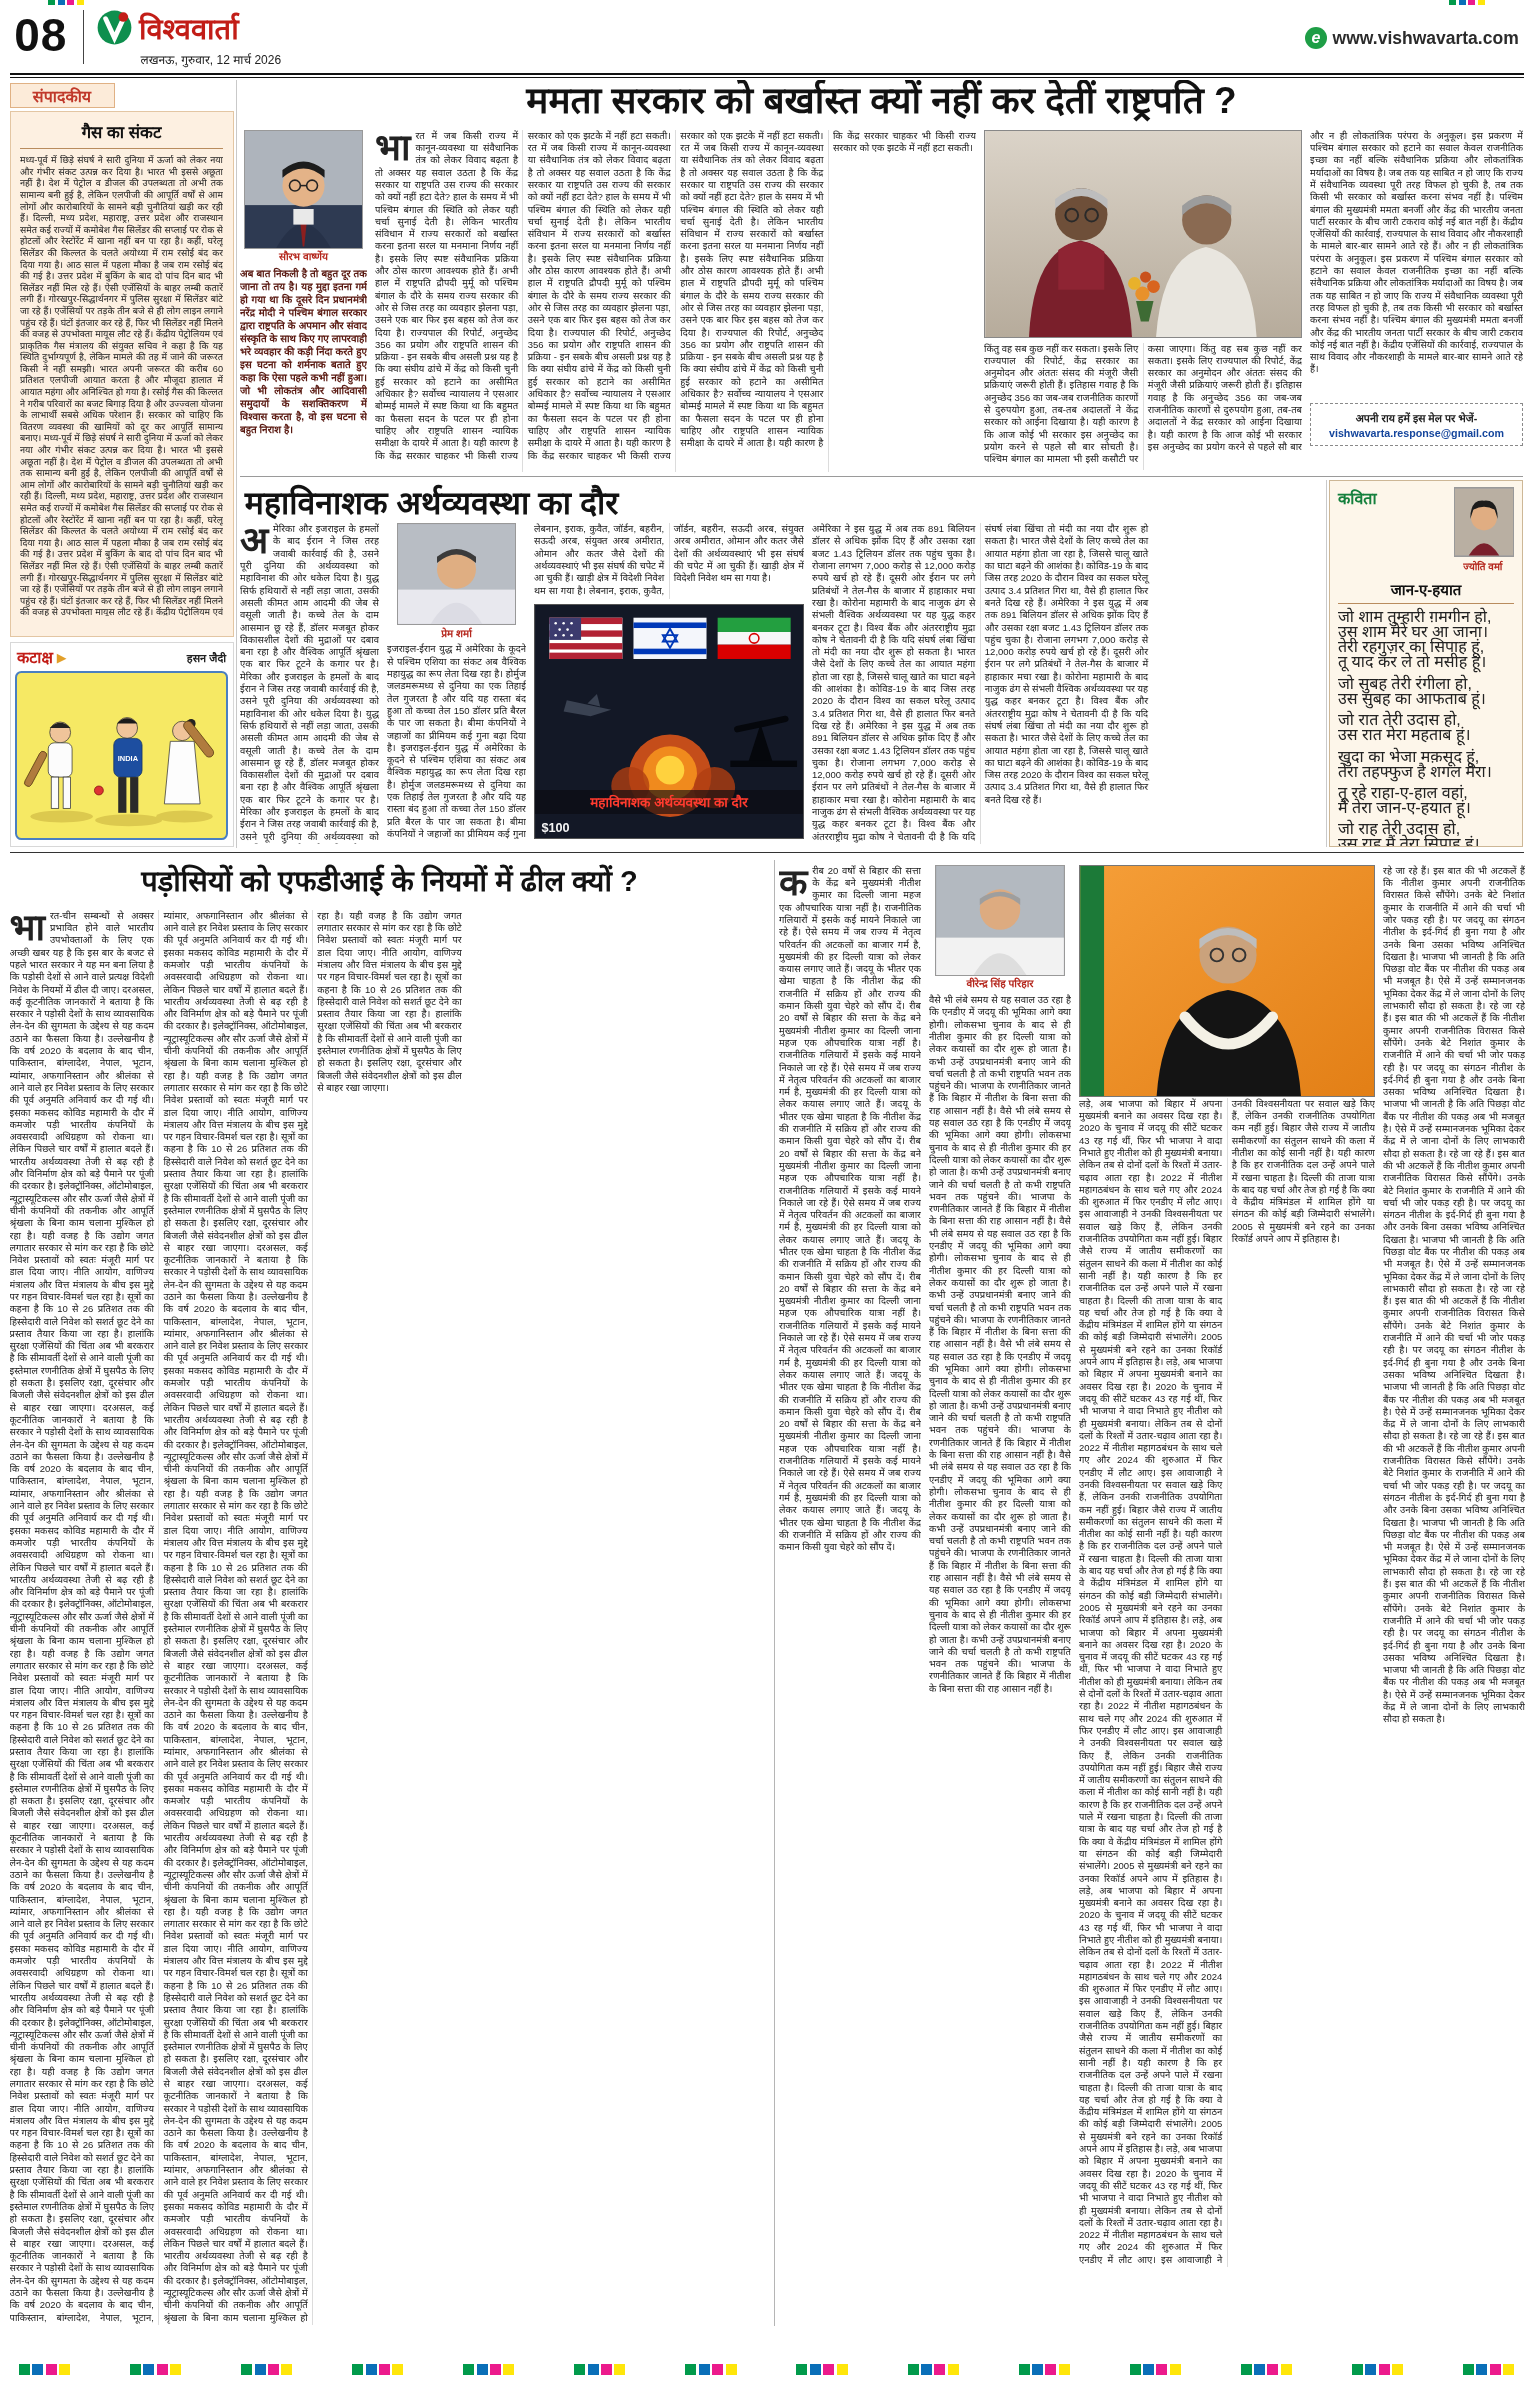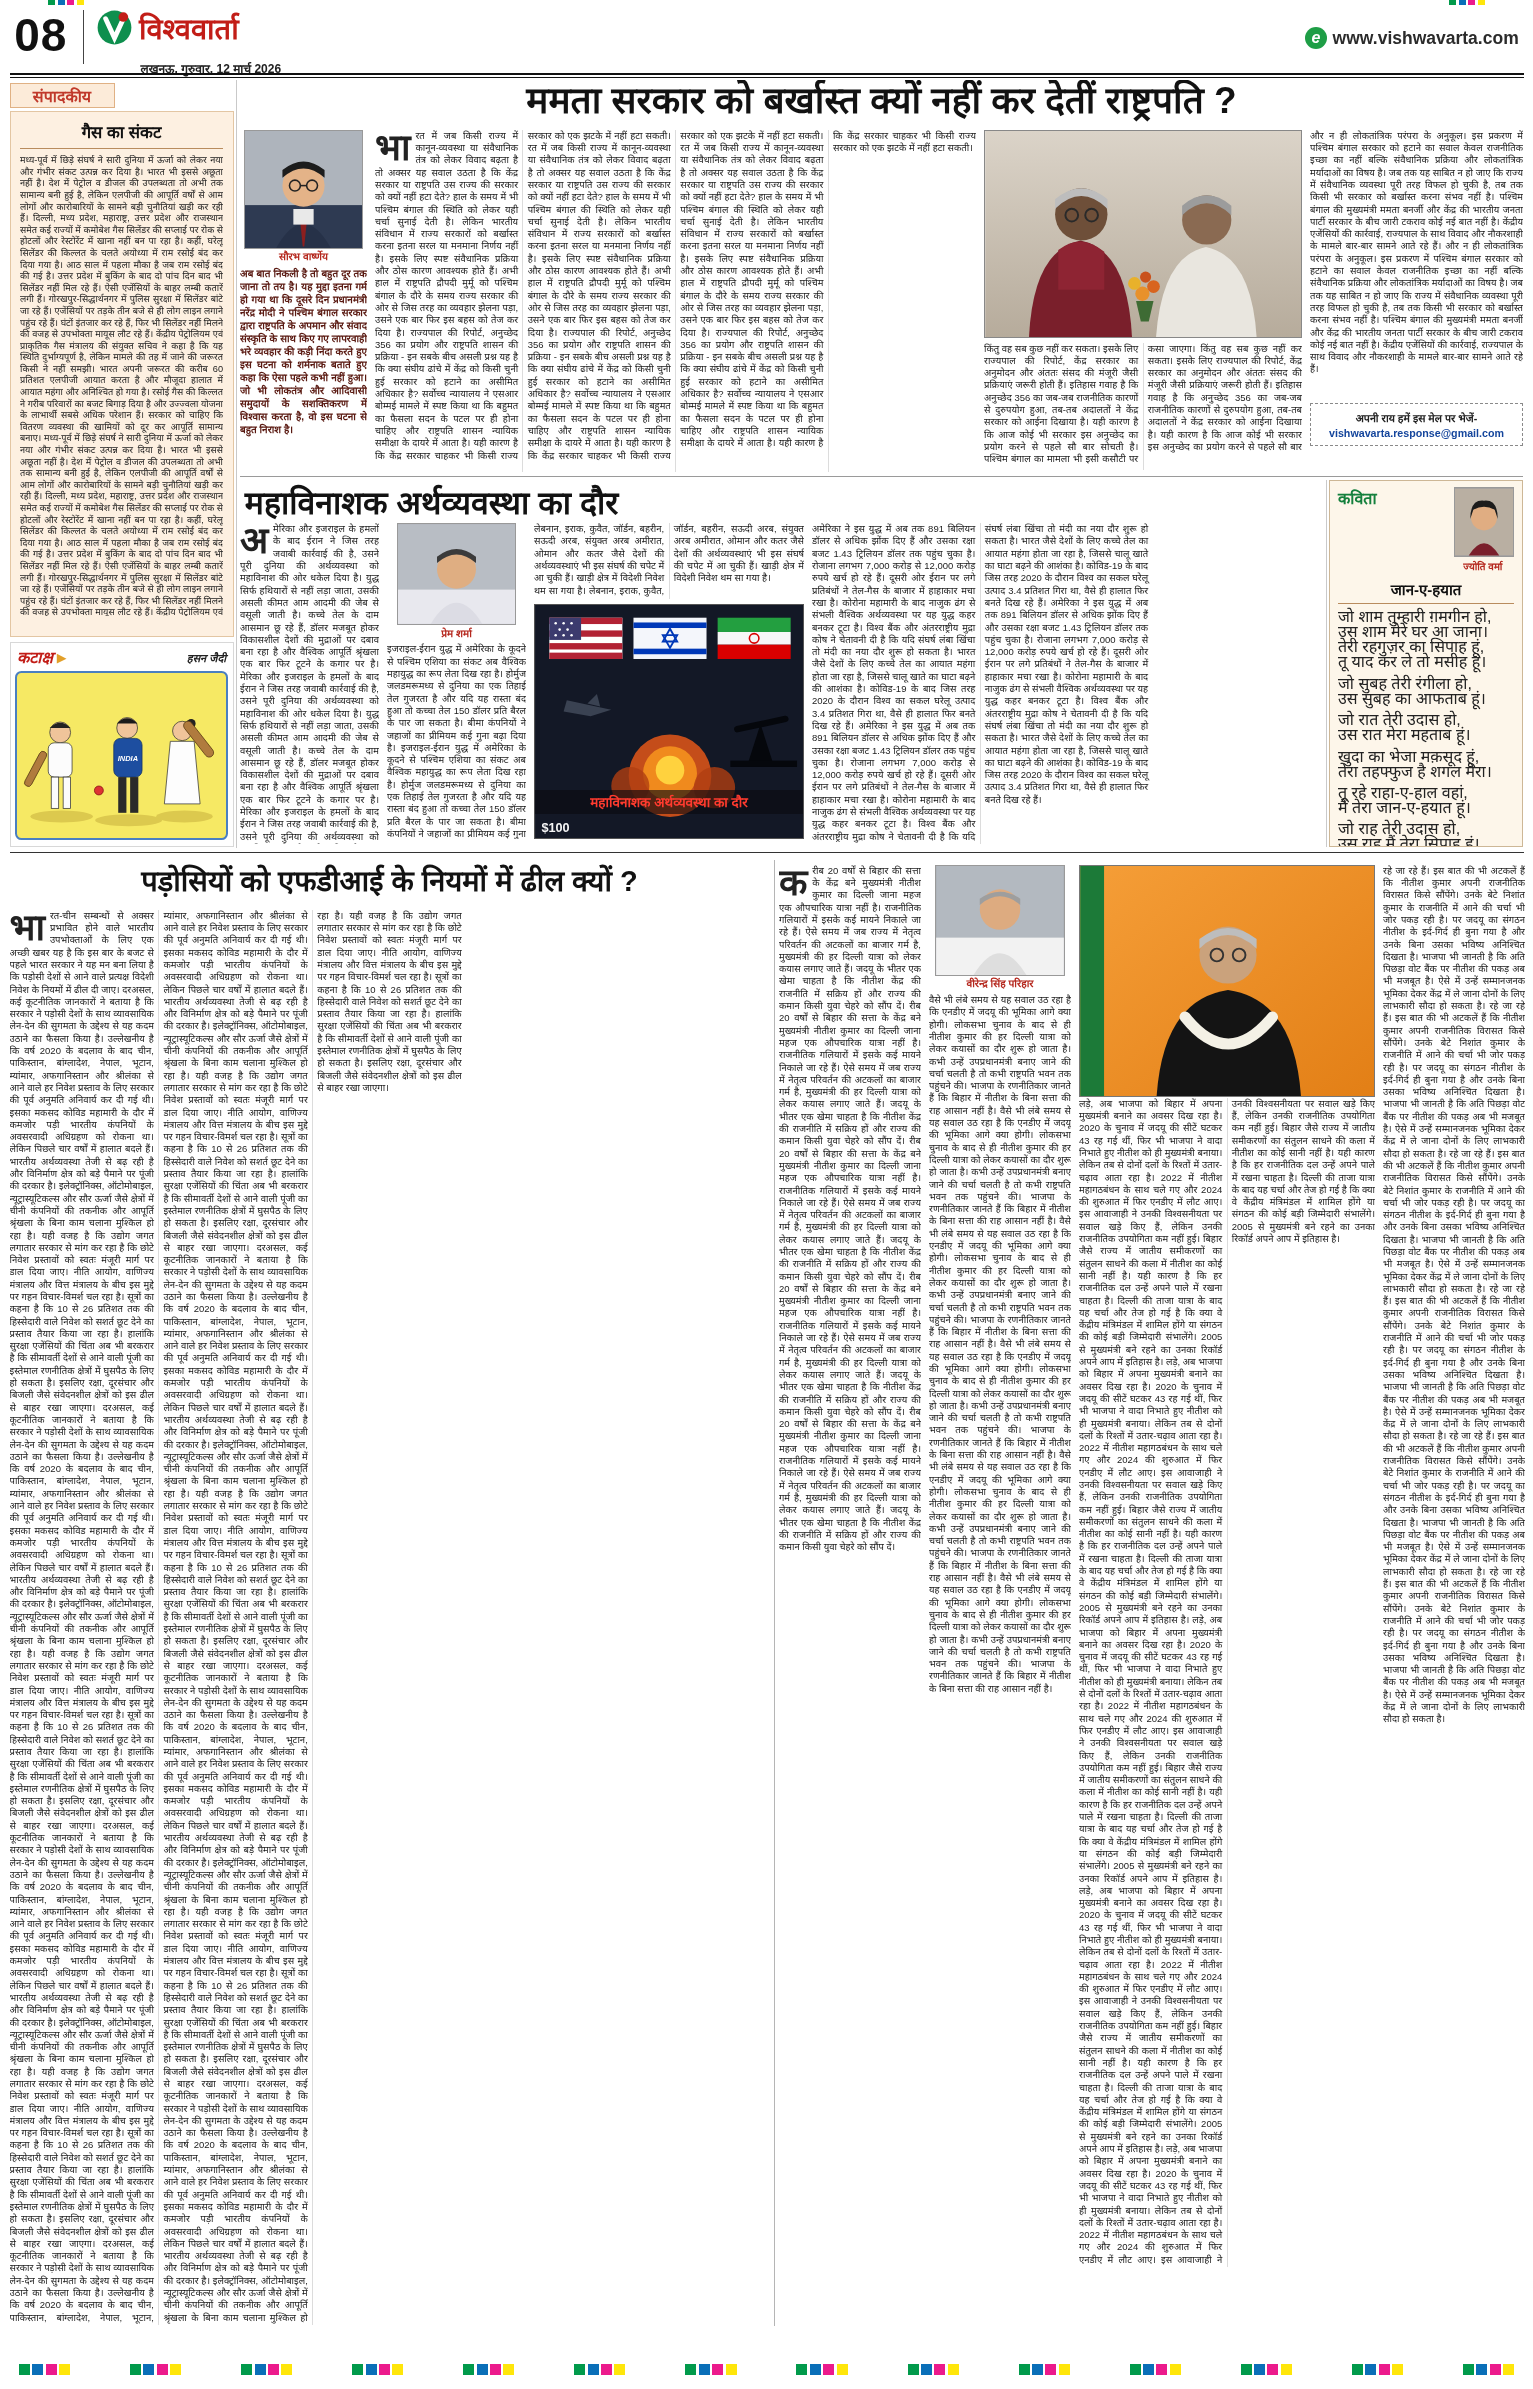--- a/index.html
+++ b/index.html
@@ -15,21 +15,21 @@
   .hrule { position:absolute; background:#9a9a9a; height:0.8px; }
 
   
   #header { position:absolute; top:6.4px; left:9.5px; right:9.5px; height:64px; }
   #page-num { position:absolute; left:4.8px; top:1.6px; font-size:46px; font-weight:bold; color:#111; letter-spacing:0.8px; }
   #pn-divider { position:absolute; left:73px; top:3.2px; width:1.6px; height:54px; background:#444; }
   #masthead { position:absolute; left:86px; top:1.6px; }
   #masthead-row { display:flex; align-items:center; gap:6.4px; }
   #logo-icon { width:37px; height:37px; }
   #masthead-title { font-size:29px; font-weight:bold; color:#c21d17; }
-  #date-line { font-size:12px; color:#222; margin-top:13px; padding-left:45px; font-weight:bold; }
+  #date-line { font-size:12px; color:#222; margin-top:4px; padding-left:45px; font-weight:normal; }
   #center-title { position:absolute; left:0; right:0; top:9.5px; text-align:center; font-size:33px; font-weight:bold; color:#141414; }
   #website { position:absolute; right:4.8px; top:20.7px; font-size:17.5px; font-weight:bold; color:#2b2b2b; display:flex; align-items:center; gap:5.6px; }
   #e-icon { width:22px; height:22px; border-radius:50%; background:#1e9e46; color:#fff; font-size:16px; font-weight:bold;
     display:flex; align-items:center; justify-content:center; font-style:italic; }
   #header-rule { position:absolute; top:73px; left:9.5px; right:9.5px; border-top:2.4px solid #111; }
   #header-rule2 { position:absolute; top:77px; left:9.5px; right:9.5px; border-top:0.8px solid #111; }
 
   
   .colorbar { display:flex; justify-content:space-between; align-items:center; }
   .cb-group { display:flex; gap:2.4px; }
@@ -41,21 +41,21 @@
 
   
   #editorial-label { position:absolute; left:9.5px; top:83px; width:105px; height:25.4px; background:#fcebd9;
     border:0.8px solid #e0b184; color:#c0392b; font-weight:bold; font-size:16px; display:flex; align-items:center; justify-content:center; }
   #editorial-box { position:absolute; left:9.5px; top:111px; width:224px; height:526px; background:#fdf0e1;
     border:0.8px solid #e3c6a3; padding:8px 9.5px; overflow:hidden; }
   #editorial-title { text-align:center; font-size:16.7px; font-weight:bold; color:#111; padding-bottom:4.8px;
     border-bottom:0.8px solid #b98c5e; margin-bottom:6.4px; }
   #editorial-box .col-text { font-size:9.2px; line-height:11.6px; height:461px; }
 
-  #kataksha-box { position:absolute; left:9.5px; top:642px; width:224px; height:205px; border:0.8px solid #d8d8d8; background:#fff;font-style:italic; }
+  #kataksha-box { position:absolute; left:9.5px; top:642px; width:224px; height:205px; border:0.8px solid #d8d8d8; background:#fff; }
   #kataksha-head { display:flex; justify-content:space-between; align-items:center; padding:3.2px 6.4px; }
   #kataksha-label { color:#c21d17; font-weight:bold; font-size:16px; display:flex; align-items:center; gap:4px; }
   #kataksha-arrow { color:#e2a02a; font-size:12.7px; }
   #kataksha-author { font-size:11px; font-weight:bold; color:#222; }
   #cartoon { margin:0 4.8px 4.8px 4.8px; height:169px; background:#f6e964; border:2.4px solid #4a7fc1; border-radius:6.4px; overflow:hidden; }
 
   
   #article1 { position:absolute; left:240px; top:80px; width:1283px; height:393px; }
   #a1-headline { text-align:center; font-size:37px; font-weight:bold; color:#121212; line-height:41px; height:45px; overflow:hidden; }
   #a1-row { display:flex; gap:8px; margin-top:4.8px; height:342px; }

